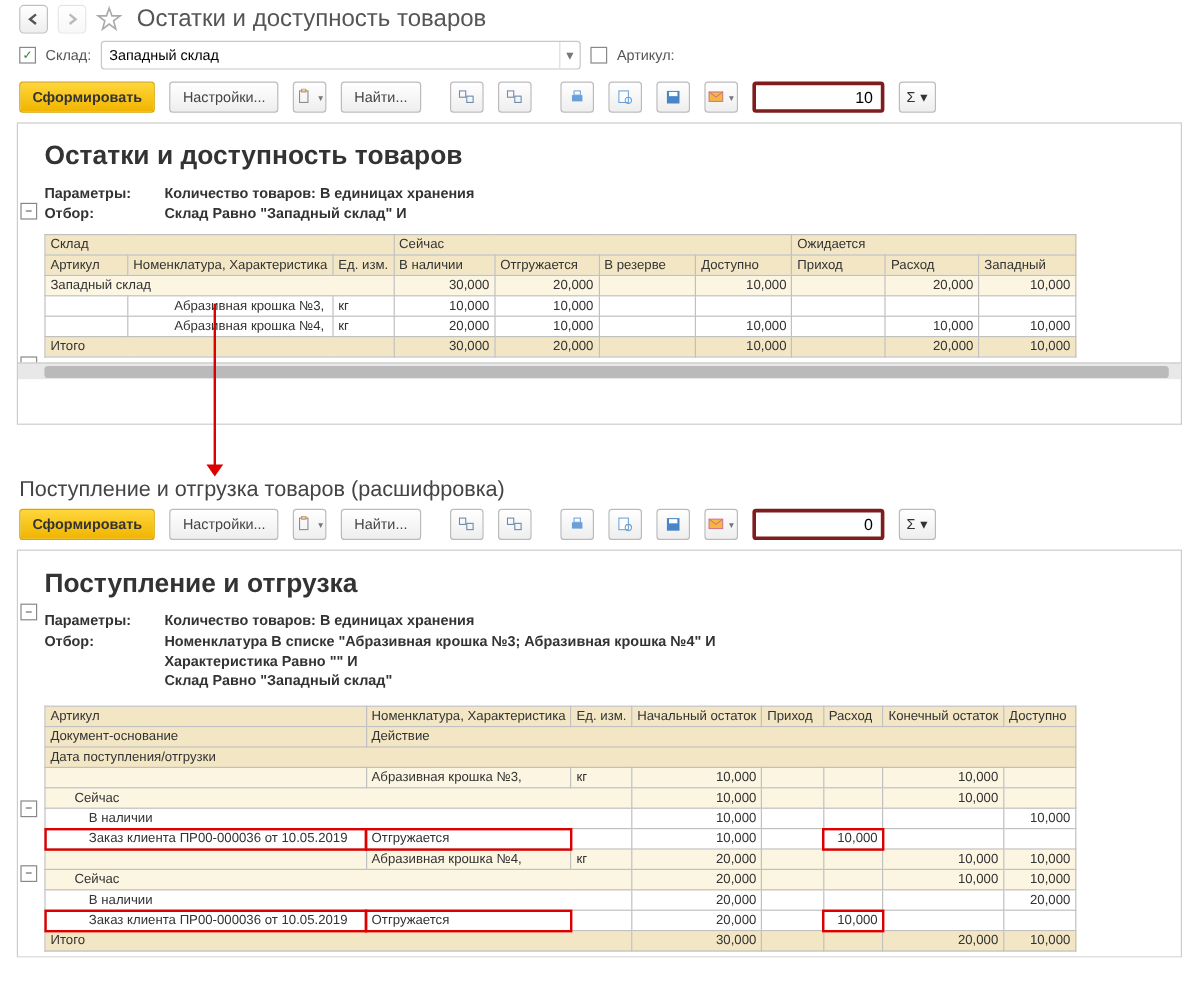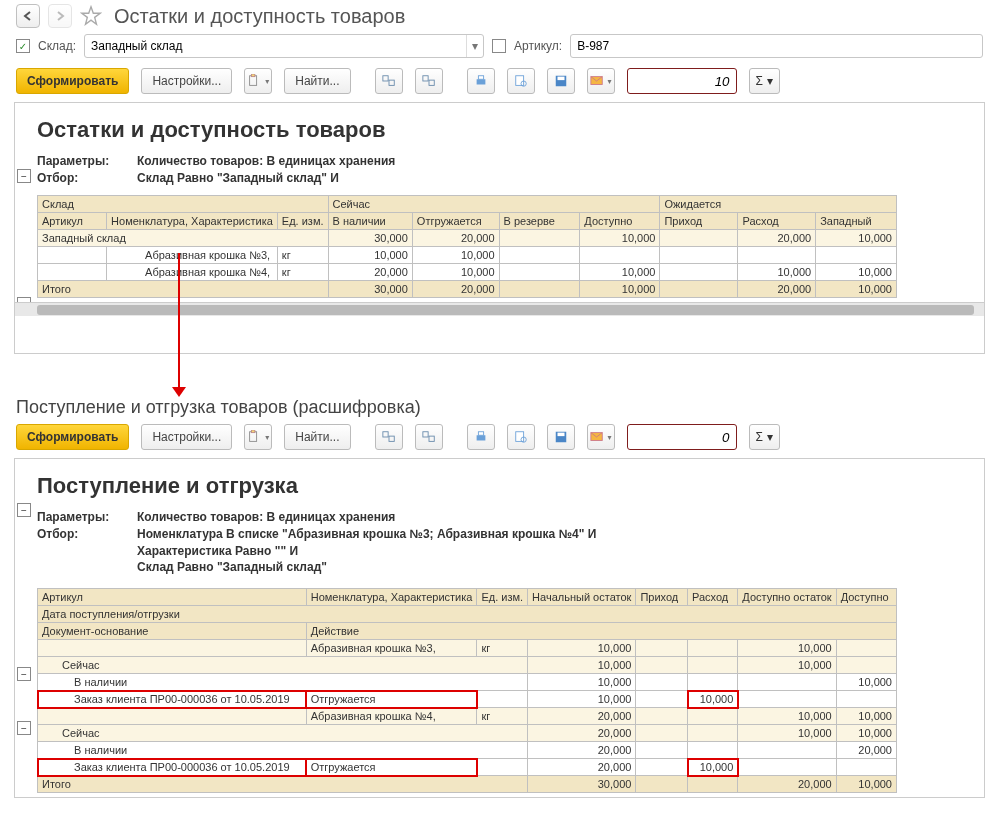--- a/index.html
+++ b/index.html
@@ -67,21 +67,21 @@
     background:linear-gradient(var(--yellow),#f0b400);
     border-color:var(--yellow-dark);
     font-weight:bold;color:#333;
   }
   .btn .tri{font-size:8px;color:#777;}
   .icon-btn{
     width:28px;padding:0;justify-content:center;
   }
   .sep{color:#ccc;}
   .num-input{
-    border:1px solid #7f1d1d;border-radius:3px;width:110px;height:26px;text-align:right;padding:0 6px;font-style:italic;
+    border:3px solid #7f1d1d;border-radius:3px;width:110px;height:26px;text-align:right;padding:0 6px;
   }
   .sigma{
     border:1px solid #bbb;border-radius:3px;height:26px;display:inline-flex;align-items:center;padding:0 6px;gap:4px;
     background:linear-gradient(#fff,#eee);
   }
   .report-wrap{
     border:1px solid #ccc;margin:0 14px;padding:0;position:relative;
   }
   .report-inner{padding:10px 10px 4px 22px;}
   .collapse-btn{
@@ -145,23 +145,20 @@
 
 <div class="filter-row">
   <span class="checkbox">✓</span>
   <span class="filter-label">Склад:</span>
   <div class="input-combo" style="flex:0 0 400px">
     <input value="Западный склад" style="">
     <div class="caret">▾</div>
   </div>
   <span class="checkbox" style="color:transparent">✓</span>
   <span class="filter-label">Артикул:</span>
-  <div class="input-combo" style="flex:1">
-    <input value="B-987" style="">
-  </div>
 </div>
 
 <div class="toolbar">
   <div class="btn primary">Сформировать</div>
   <div class="btn">
       <span>Настройки...</span>
     </div>
   <div class="btn icon-btn">
       <svg class="icon" viewBox="0 0 16 16">
         <rect x="3" y="2" width="8" height="11" fill="none" stroke="#888"></rect>
@@ -396,30 +393,30 @@
 
     <table class="report" style="margin-top:12px">
       <tbody>
           <tr>
         <th style="width:340px">Артикул</th>
         <th style="width:160px">Номенклатура, Характеристика</th>
         <th style="width:40px">Ед. изм.</th>
         <th style="width:82px">Начальный остаток</th>
         <th style="width:80px">Приход</th>
         <th style="width:80px">Расход</th>
-        <th style="width:82px">Доступно остаток</th>
+        <th style="width:82px">Конечный остаток</th>
         <th style="width:80px">Доступно</th>
       </tr>
-      <tr>
-            <th colspan="8">Дата поступления/отгрузки</th>
-          </tr>
       <tr>
             <th>Документ-основание</th>
             <th colspan="7">Действие</th>
           </tr>
+      <tr>
+            <th colspan="8">Дата поступления/отгрузки</th>
+          </tr>
 
       <tr class="group">
         <td></td>
             <td>Абразивная крошка №3,</td>
             <td>кг</td>
         <td class="num">10,000</td>
             <td></td>
             <td></td>
         <td class="num">10,000</td>
             <td></td>

